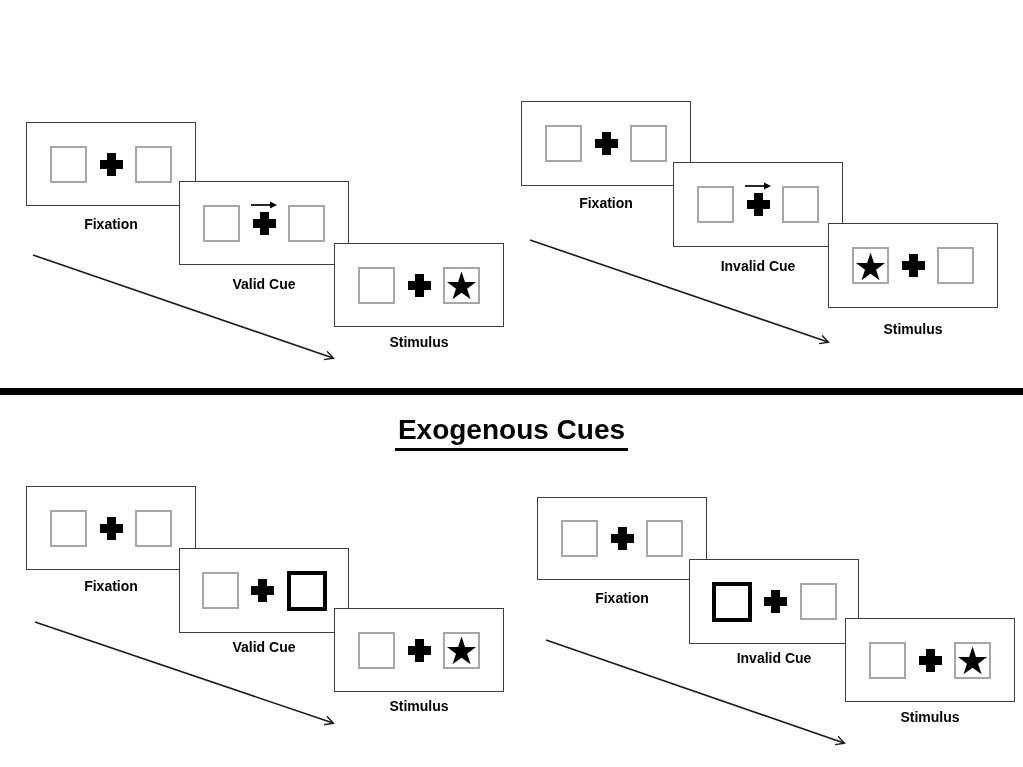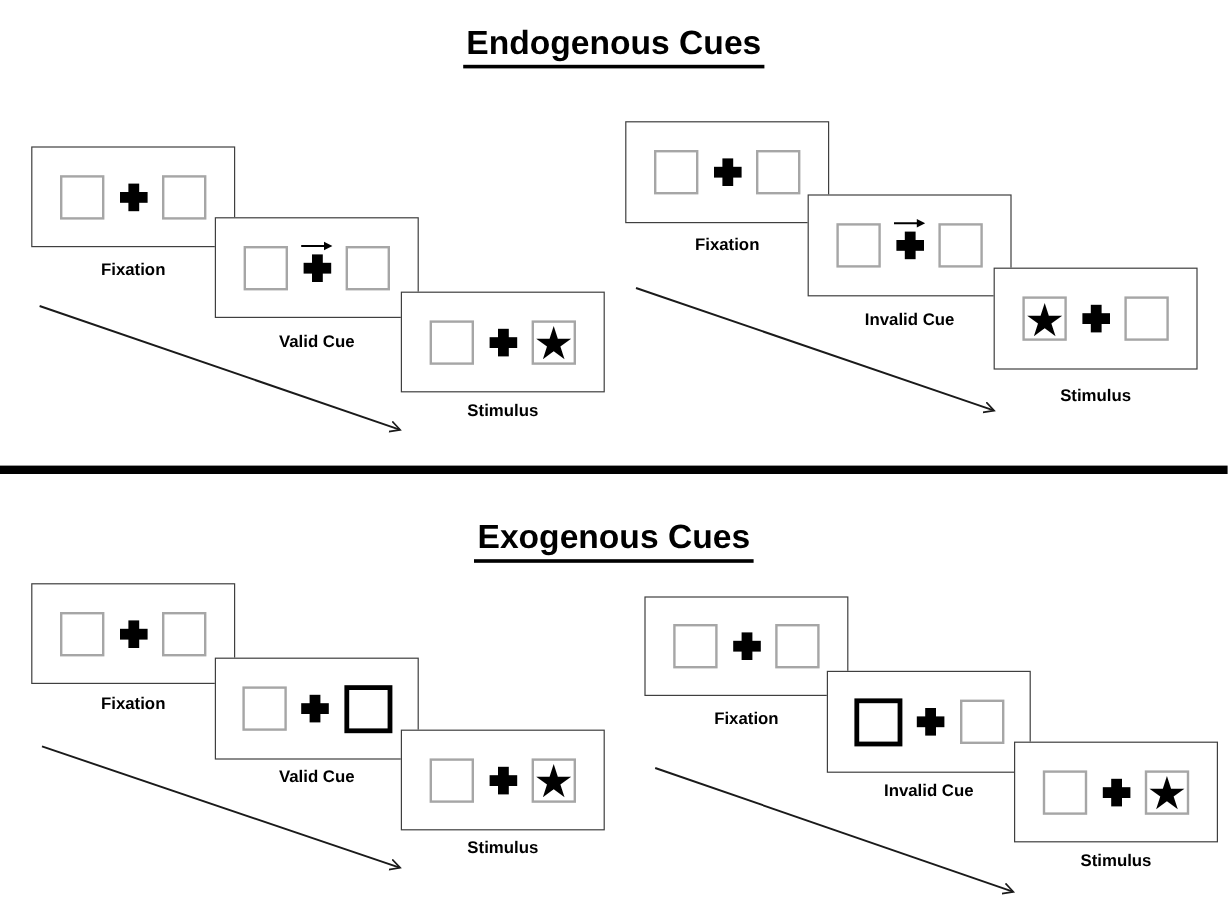--- a/index.html
+++ b/index.html
@@ -51,27 +51,24 @@
     font-weight:bold;font-size:14px;line-height:1.1;white-space:nowrap;
   }
 
   .flow-arrow{position:absolute;overflow:visible;}
 </style>
 </head>
 <body>
 
 <div class="stage">
 
-  <div class="title" style="top:20px">
-    <span class="title-text">Endogenous Cues</span>
-  </div>
 
   <div class="divider"></div>
 
-  <div class="title" style="top:432px">
+  <div class="title" style="top:414px">
     <span class="title-text">Exogenous Cues</span>
   </div>
 
   <svg class="flow-arrow" style="left:25px;top:248px" width="320" height="120">
     <defs>
       <marker id="ah1" markerWidth="14" markerHeight="14" refX="8" refY="5" orient="auto" markerUnits="userSpaceOnUse">
         <path d="M0,0.5 L8.5,5 L0,9.5" fill="none" stroke="#1a1a1a" stroke-width="1.4"></path>
       </marker>
     </defs>
     <line x1="8" y1="7" x2="308" y2="110" stroke="#1a1a1a" stroke-width="1.6" marker-end="url(#ah1)"></line>

